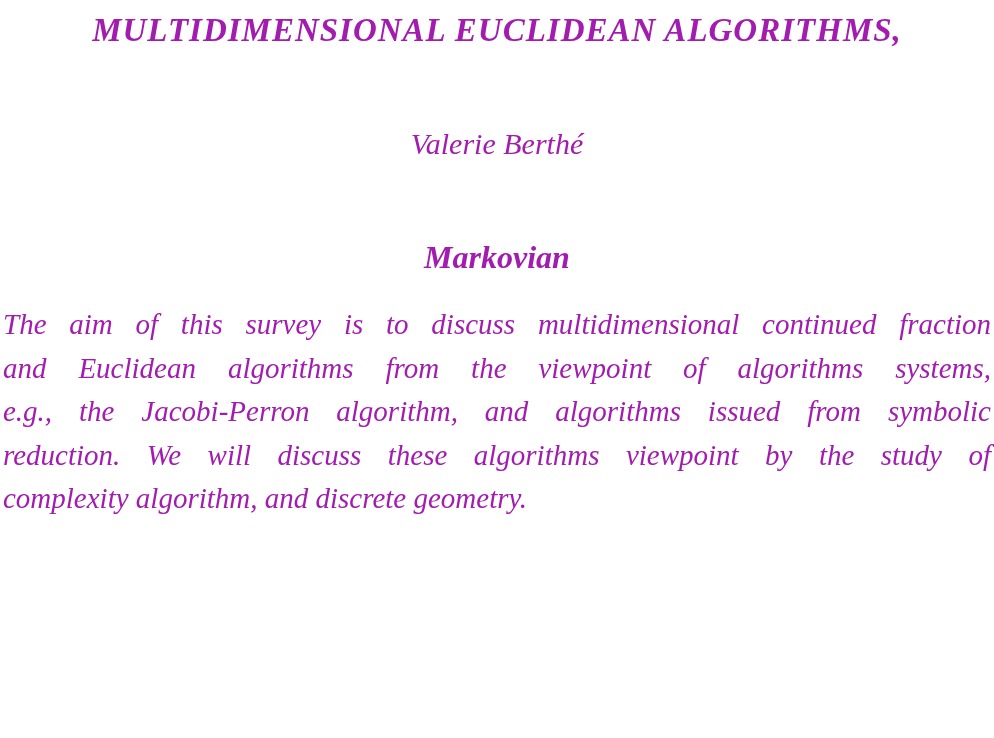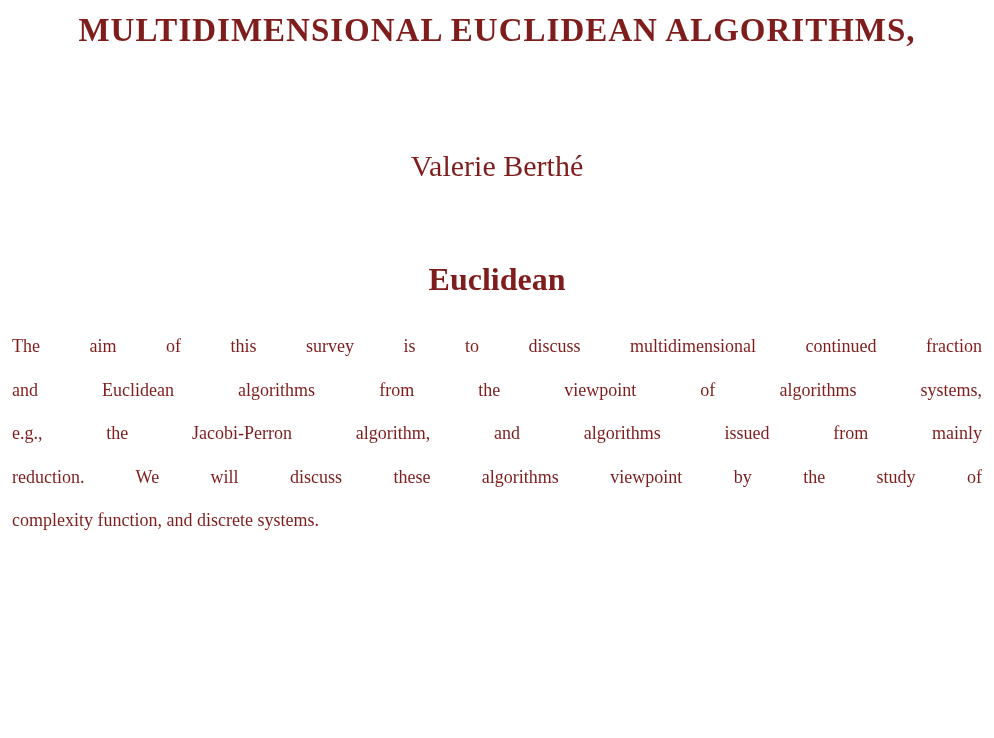--- a/index.html
+++ b/index.html
@@ -5,49 +5,50 @@
   html, body {
     margin: 0;
     padding: 0;
     background: #ffffff;
   }
   .page {
     position: relative;
     width: 994px;
     height: 738px;
     background: #ffffff;
-    color: #7f1d1d;
+    color: #a21caf;
     font-family: "Liberation Serif", "DejaVu Serif", serif;
     overflow: hidden;
+    font-style: italic;
   }
   .title-block {
     padding-top: 8px;
     text-align: center;
     font-weight: bold;
     font-size: 33px;
     line-height: 45px;
     letter-spacing: 1px;
   }
   .author-line {
-    margin-top: 92px;
+    margin-top: 70px;
     text-align: center;
     font-size: 30px;
     line-height: 42px;
   }
   .abstract-heading {
     margin-top: 70px;
     text-align: center;
     font-weight: bold;
     font-size: 32px;
     line-height: 44px;
   }
   .abstract-body {
     margin-top: 24px;
-    padding: 0 12px;
-    font-size: 18px;
+    padding: 0 3px;
+    font-size: 29px;
     line-height: 43.5px;
   }
   .abs-line {
     text-align: justify;
     text-align-last: justify;
     white-space: nowrap;
   }
   .abs-line.last-line {
     text-align-last: left;
   }
@@ -56,23 +57,23 @@
 <body>
 
 <div class="page">
 
   <div class="title-block">
     <div>MULTIDIMENSIONAL EUCLIDEAN ALGORITHMS,</div>
   </div>
 
   <div class="author-line">Valerie Berthé</div>
 
-  <div class="abstract-heading">Euclidean</div>
+  <div class="abstract-heading">Markovian</div>
 
   <div class="abstract-body">
     <div class="abs-line">The aim of this survey is to discuss multidimensional continued fraction</div>
     <div class="abs-line">and Euclidean algorithms from the viewpoint of algorithms systems,</div>
-    <div class="abs-line">e.g., the Jacobi-Perron algorithm, and algorithms issued from mainly</div>
+    <div class="abs-line">e.g., the Jacobi-Perron algorithm, and algorithms issued from symbolic</div>
     <div class="abs-line">reduction. We will discuss these algorithms viewpoint by the study of</div>
-    <div class="abs-line last-line">complexity function, and discrete systems.</div>
+    <div class="abs-line last-line">complexity algorithm, and discrete geometry.</div>
   </div>
 
 </div>
 
 </body></html>

